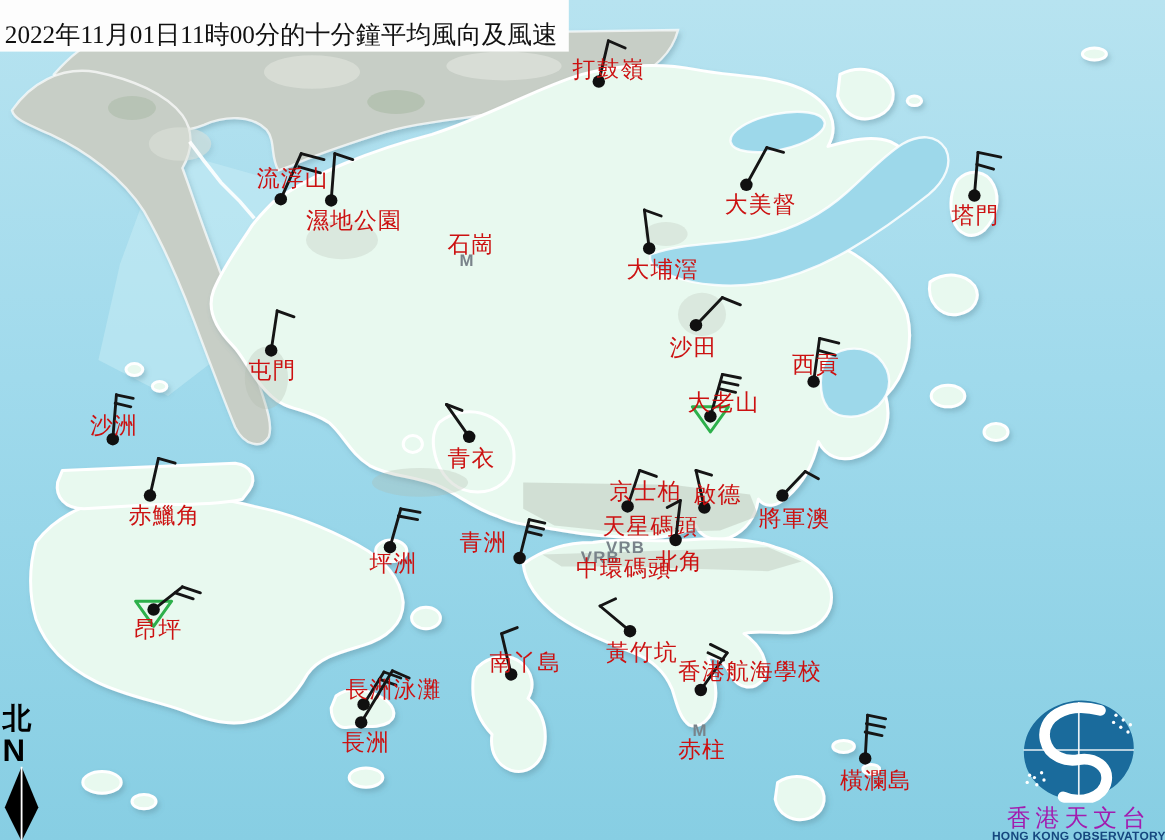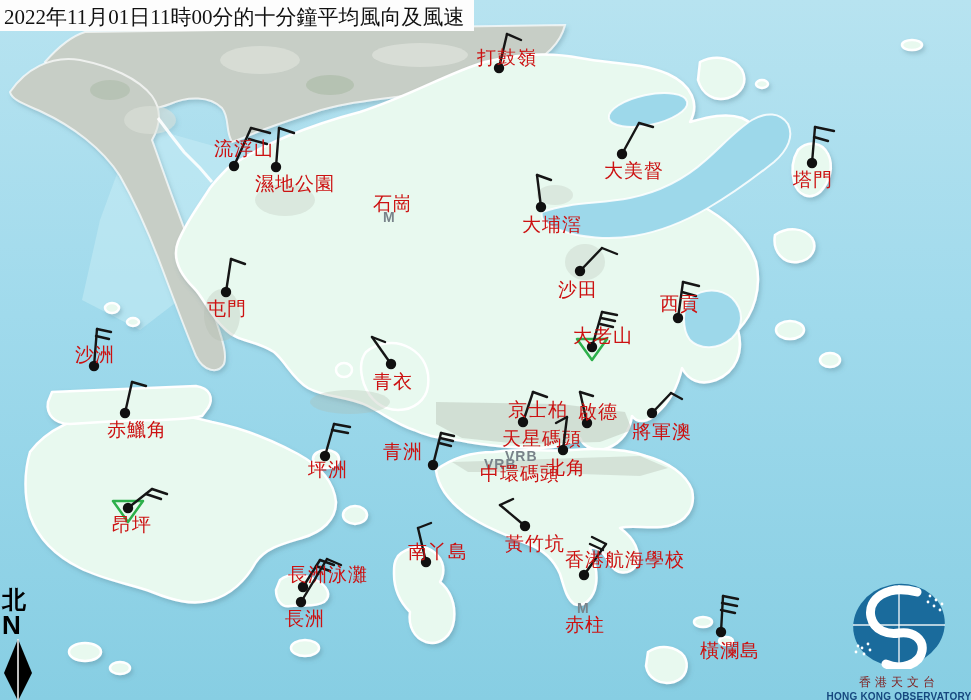--- a/index.html
+++ b/index.html
@@ -5,38 +5,38 @@
   html,body{margin:0;padding:0;}
   body{width:971px;height:700px;overflow:hidden;background:#9bd6e9;
        font-family:"Liberation Sans", sans-serif;}
   .stage{position:relative;width:971px;height:700px;}
   #map{position:absolute;left:0;top:0;}
   .title-bar{
     position:absolute;left:0;top:0;
     background:#fdfdfd;color:#111;
     font-family:"Liberation Serif","DejaVu Serif",serif;
     font-size:21px;line-height:26px;
-    padding:4px 10px 1px 4px;white-space:nowrap;
+    padding:16px 10px 1px 4px;white-space:nowrap;
   }
   .st-label{
     font-family:"Liberation Serif","DejaVu Serif",serif;
     font-size:19px;fill:#cc1111;letter-spacing:1px;
   }
   .st-note{
     font-family:"Liberation Sans","DejaVu Sans",sans-serif;
     font-size:14px;font-weight:bold;fill:#79838a;letter-spacing:1px;
   }
   .compass{position:absolute;left:2px;top:587px;width:36px;color:#000;}
   .compass .c-zh{font-family:"Liberation Serif","DejaVu Serif",serif;
     font-size:24px;font-weight:bold;line-height:26px;}
   .compass .c-n{font-family:"Liberation Sans","DejaVu Sans",sans-serif;
     font-size:26px;font-weight:bold;line-height:24px;letter-spacing:0;}
   .logo{position:absolute;left:826px;top:581px;width:146px;text-align:center;}
-  .logo-zh{font-family:Liberation Sans, sans-serif;
-    font-size:12px;color:#7f1d1d;letter-spacing:4px;line-height:17px;margin-top:1px;}
+  .logo-zh{font-family:Liberation Mono, monospace;
+    font-size:20px;color:#a21caf;letter-spacing:4px;line-height:17px;margin-top:1px;}
   .logo-en{font-family:"Liberation Sans","DejaVu Sans",sans-serif;
     font-size:10px;font-weight:bold;color:#16477e;letter-spacing:0.2px;line-height:12px;}
 </style>
 </head>
 <body>
 
 <div class="stage">
 
   <svg id="map" width="971" height="700" viewBox="0 0 971 700">
     <defs>

